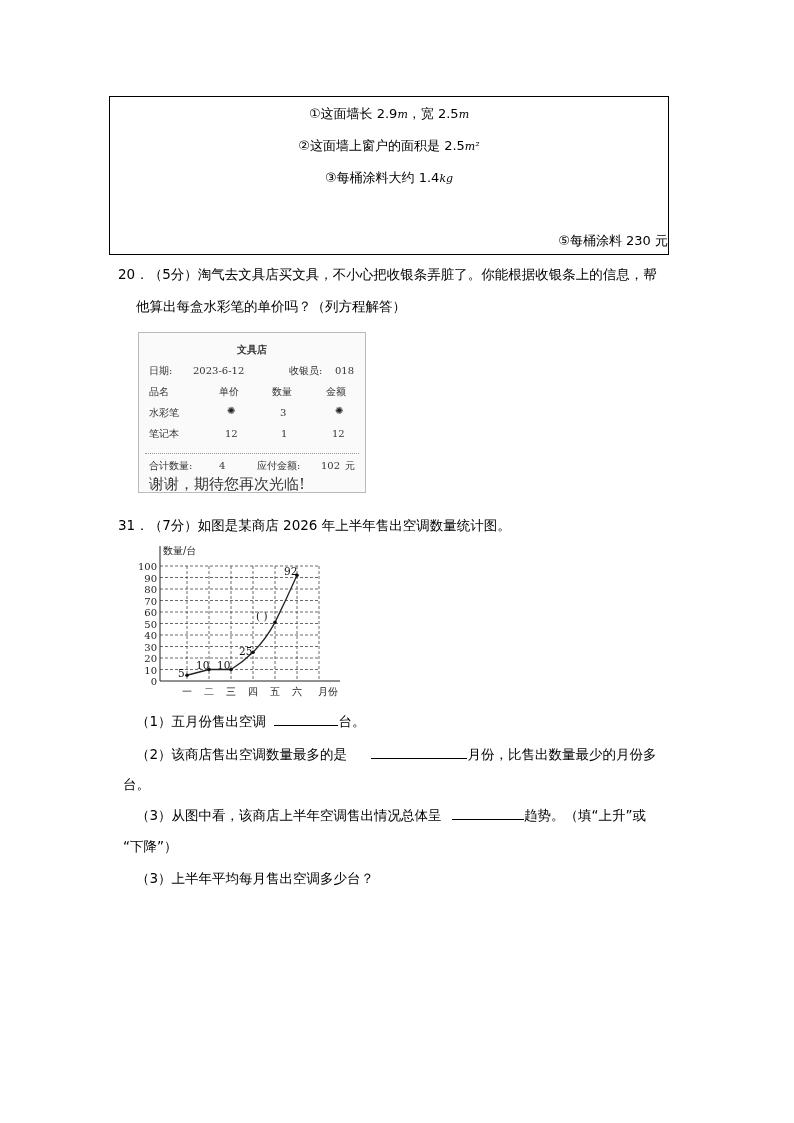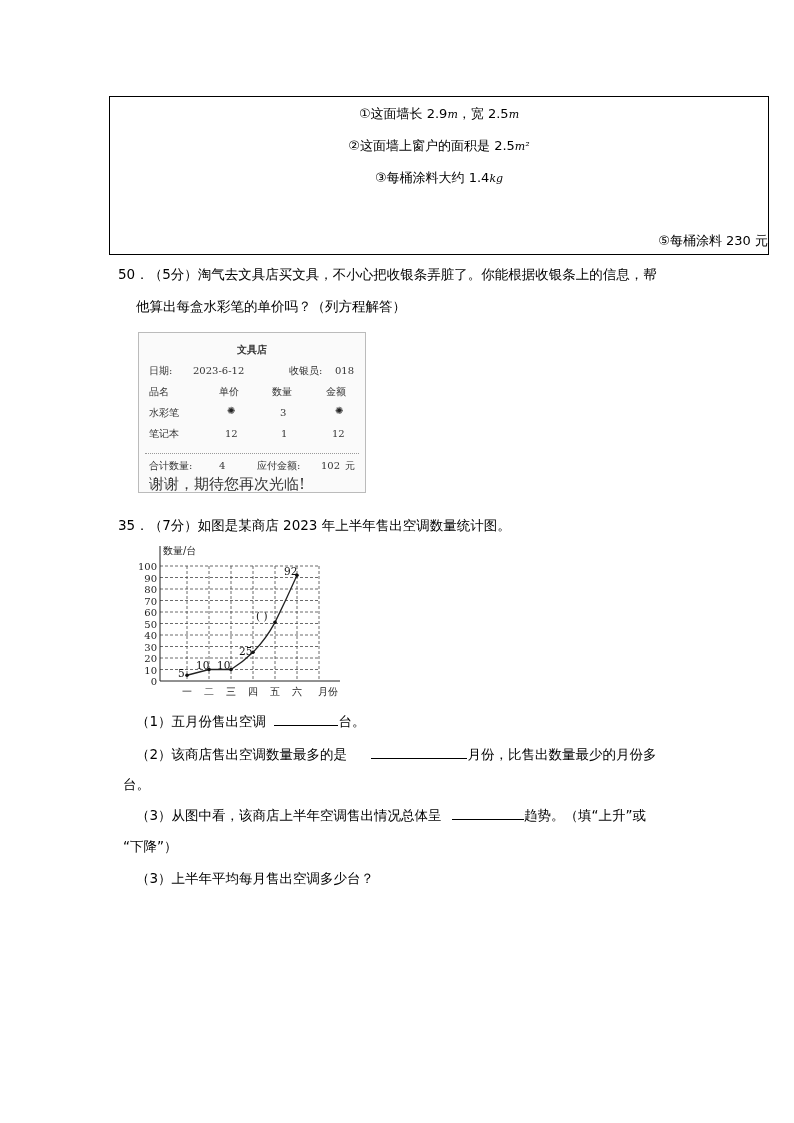--- a/index.html
+++ b/index.html
@@ -1,20 +1,20 @@
 <!DOCTYPE html>
 <html><head>
 <meta charset="utf-8">
 <style>
   html, body { margin: 0; padding: 0; background: #ffffff; }
   body { width: 794px; height: 1123px; position: relative; overflow: hidden;
          font-family: "DejaVu Sans", sans-serif; color: #000; }
   .abs { position: absolute; }
   .txt { font-size: 13.5px; line-height: 16px; white-space: nowrap; }
-  .rule-box { position: absolute; left: 109px; top: 96px; width: 660px; height: 159px;
+  .rule-box { position: absolute; left: 109px; top: 96px; width: 560px; height: 159px;
               border: 1px solid #000; box-sizing: border-box; }
   .rule-line { position: absolute; left: 0; width: 100%; text-align: center; font-size: 13px; line-height: 16px; }
   .rule-line i { font-family: "DejaVu Serif", serif; font-style: italic; font-size: 11px; }
   .blank { display: inline-block; border-bottom: 1px solid #000; height: 13px; vertical-align: baseline; }
   
   .receipt { position: absolute; left: 138px; top: 332px; width: 228px; height: 161px;
              background: #fafafa; border: 1px solid #bbb; box-sizing: border-box;
              font-family: "DejaVu Serif", serif; color: #333; filter: blur(0.25px); }
   .receipt .r { position: absolute; font-size: 10px; line-height: 14px; white-space: nowrap; }
   .receipt .sep { position: absolute; left: 6px; right: 6px; top: 120px; border-top: 1px dotted #999; }
@@ -34,21 +34,21 @@
     <span>②</span><span>这面墙上窗户的面积是 2.5</span><i>m²</i>
   </div>
   <div class="rule-line" style="top:73px;">
     <span>③</span><span>每桶涂料大约 1.4</span><i>kg</i>
   </div>
   <div class="rule-line" style="top:136px;text-align:right;">
     <span>⑤</span><span>每桶涂料 230 元</span>
   </div>
 </div>
 
-<div class="abs txt" style="left:118px; top:266px;">50．（5分）淘气去文具店买文具，不小心把收银条弄脏了。你能根据收银条上的信息，帮</div>
+<div class="abs txt" style="left:118px; top:266px;">20．（5分）淘气去文具店买文具，不小心把收银条弄脏了。你能根据收银条上的信息，帮</div>
 <div class="abs txt" style="left:136px; top:298px;">他算出每盒水彩笔的单价吗？（列方程解答）</div>
 
 <div class="receipt">
   <div class="r" style="left:98px; top:10px; font-weight:bold;">文具店</div>
   <div class="r" style="left:10px; top:31px;">日期:</div>
   <div class="r" style="left:54px; top:31px;">2023-6-12</div>
   <div class="r" style="left:150px; top:31px;">收银员:</div>
   <div class="r" style="left:196px; top:31px;">018</div>
 
   <div class="r" style="left:10px; top:52px;">品名</div>
@@ -69,21 +69,21 @@
   <div class="sep"></div>
 
   <div class="r" style="left:10px; top:126px;">合计数量:</div>
   <div class="r" style="left:80px; top:126px;">4</div>
   <div class="r" style="left:118px; top:126px;">应付金额:</div>
   <div class="r" style="left:182px; top:126px;">102</div>
   <div class="r" style="left:206px; top:126px;">元</div>
   <div class="r" style="left:10px; top:144px; font-size:15px;">谢谢，期待您再次光临!</div>
 </div>
 
-<div class="abs txt" style="left:118px; top:517px;">35．（7分）如图是某商店 2023 年上半年售出空调数量统计图。</div>
+<div class="abs txt" style="left:118px; top:517px;">31．（7分）如图是某商店 2026 年上半年售出空调数量统计图。</div>
 
 <div class="chart">
   <svg width="225" height="162" viewBox="0 0 225 162">
 
     <g stroke="#444" stroke-width="0.8" stroke-dasharray="3,2" fill="none">
       <line x1="32" y1="131.5" x2="191" y2="131.5"></line>
       <line x1="32" y1="120" x2="191" y2="120"></line>
       <line x1="32" y1="108.5" x2="191" y2="108.5"></line>
       <line x1="32" y1="97" x2="191" y2="97"></line>
       <line x1="32" y1="85.5" x2="191" y2="85.5"></line>

